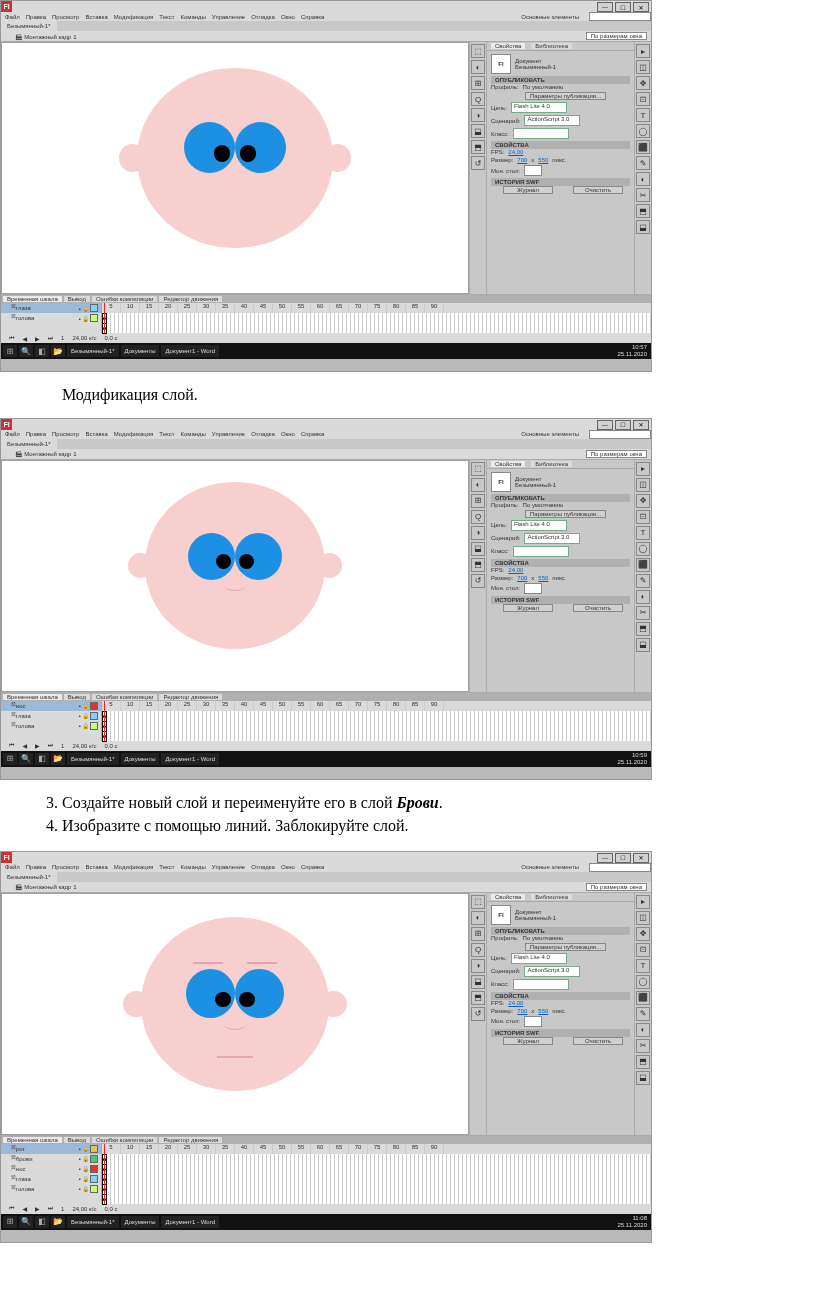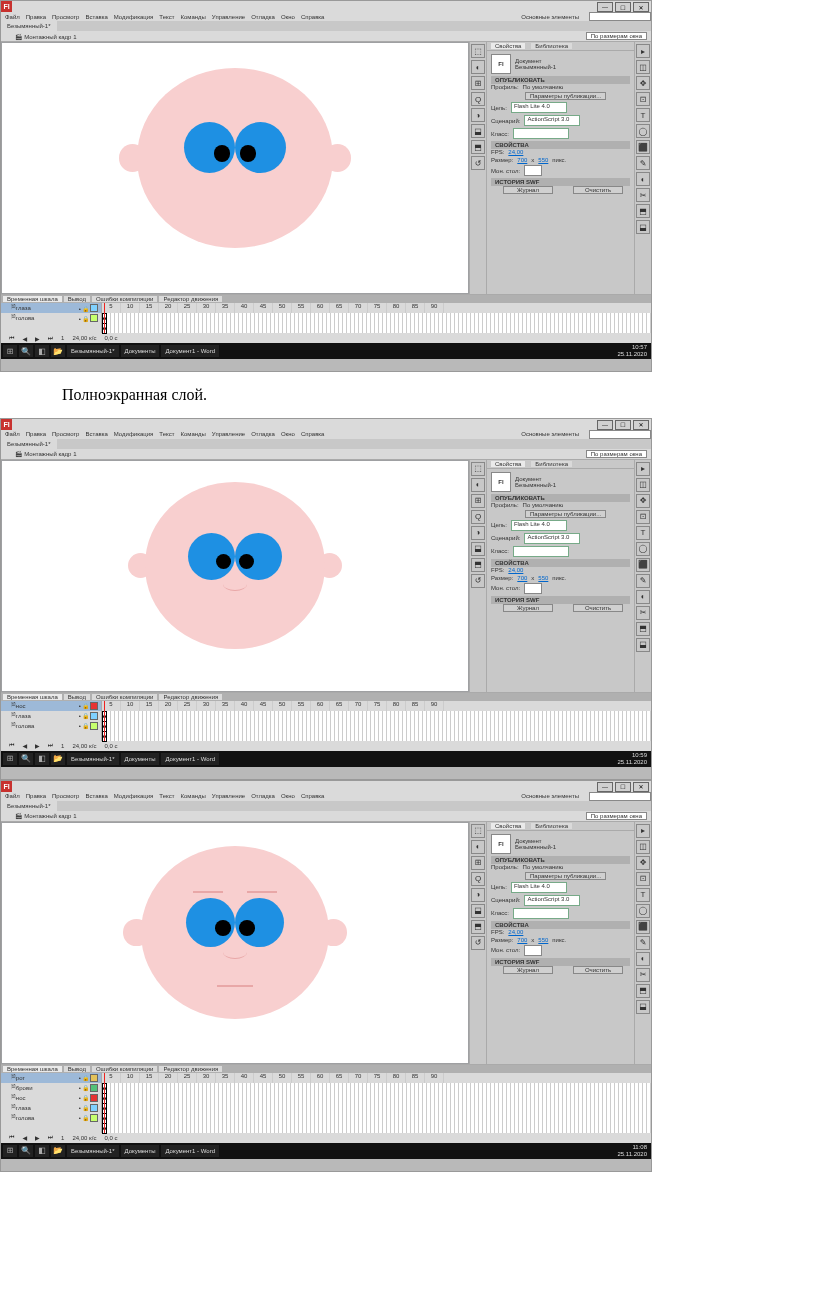--- a/index.html
+++ b/index.html
@@ -262,21 +262,21 @@
         <div class="tbtn" style="color: rgb(170, 170, 170); font: 8px Tahoma, sans-serif; display: flex; align-items: center; justify-content: center;">🔍</div>
         <div class="tbtn" style="color: rgb(170, 170, 170); font: 8px Tahoma, sans-serif; display: flex; align-items: center; justify-content: center;">◧</div>
         <div class="tbtn" style="color: rgb(170, 170, 170); font: 8px Tahoma, sans-serif; display: flex; align-items: center; justify-content: center;">📂</div>
         <div class="tapp">Безымянный-1*</div>
         <div class="tapp">Документы</div>
         <div class="tapp">Документ1 - Word</div>
         <div class="tclock">10:57<br>25.11.2020</div>
       </div>
     </div>
     <div class="instr">
-      <div class="cont">Полноэкранная слой.</div>
+      <div class="cont">Модификация слой.</div>
     </div>
     <div class="shot" style="width: 650px; height: 360px;">
       <div class="titlebar">
         <div class="fl">Fl</div>
       </div>
       <div class="winbtns">
         <div class="winbtn">—</div>
         <div class="winbtn">☐</div>
         <div class="winbtn">✕</div>
       </div>
@@ -476,20 +476,26 @@
         <div class="tbtn" style="color: rgb(170, 170, 170); font: 8px Tahoma, sans-serif; display: flex; align-items: center; justify-content: center;">⊞</div>
         <div class="tbtn" style="color: rgb(170, 170, 170); font: 8px Tahoma, sans-serif; display: flex; align-items: center; justify-content: center;">🔍</div>
         <div class="tbtn" style="color: rgb(170, 170, 170); font: 8px Tahoma, sans-serif; display: flex; align-items: center; justify-content: center;">◧</div>
         <div class="tbtn" style="color: rgb(170, 170, 170); font: 8px Tahoma, sans-serif; display: flex; align-items: center; justify-content: center;">📂</div>
         <div class="tapp">Безымянный-1*</div>
         <div class="tapp">Документы</div>
         <div class="tapp">Документ1 - Word</div>
         <div class="tclock">10:59<br>25.11.2020</div>
       </div>
     </div>
+    <div class="instr">
+      <ol start="3">
+        <li>Создайте новый слой и переименуйте его в слой <em style="font-weight: bold; font-style: italic;">Брови</em>.</li>
+        <li>Изобразите с помощью линий. Заблокируйте слой.</li>
+      </ol>
+    </div>
     <div class="shot" style="width: 650px; height: 390px;">
       <div class="titlebar">
         <div class="fl">Fl</div>
       </div>
       <div class="winbtns">
         <div class="winbtn">—</div>
         <div class="winbtn">☐</div>
         <div class="winbtn">✕</div>
       </div>
       <div class="menubar">

